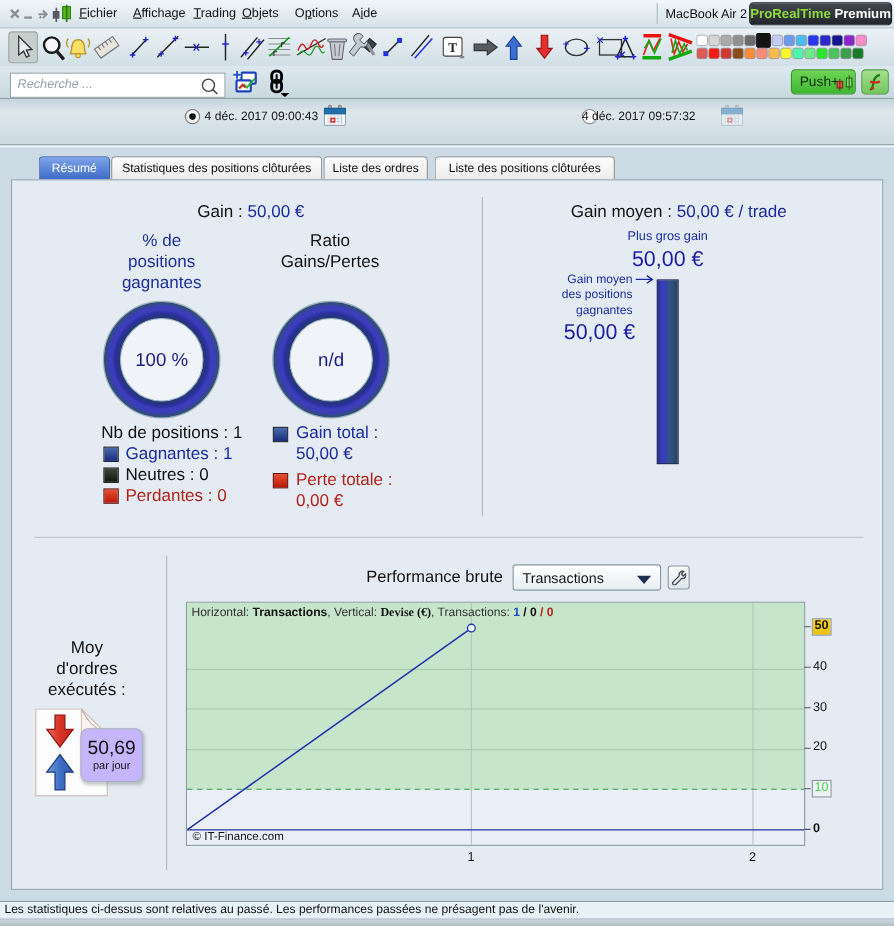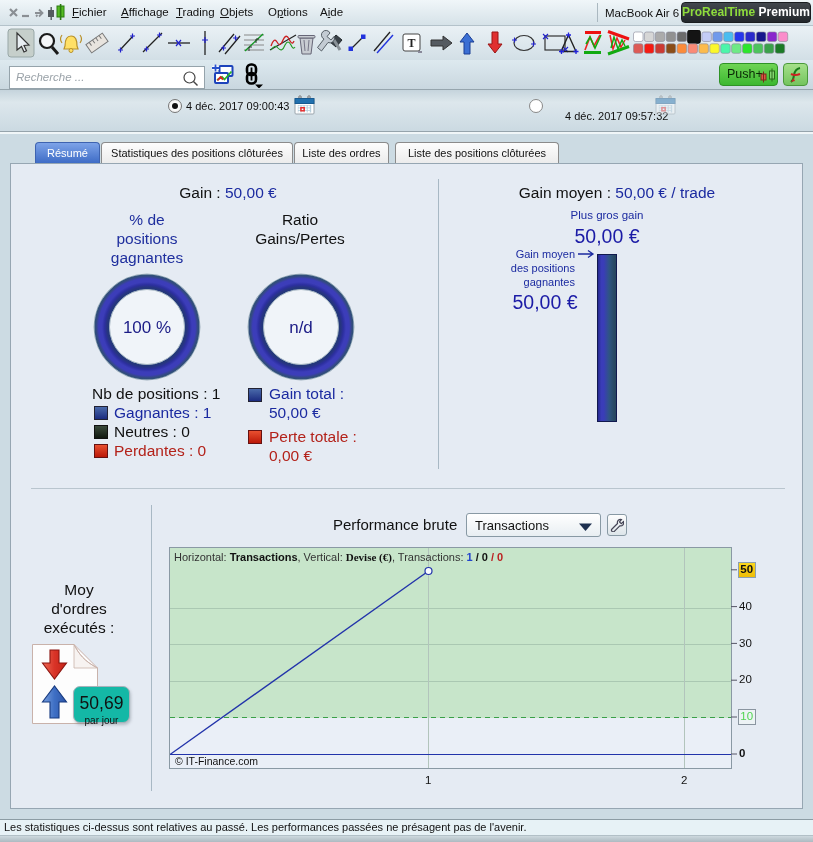--- a/index.html
+++ b/index.html
@@ -38,21 +38,21 @@
     <rect x="51" y="2" width="7" height="11" fill="#55bb22" stroke="#2a7a10"></rect>
       <rect x="53.8" y="0" width="1.6" height="16" fill="#2a7a10"></rect>
   </svg>
   <div class="menuitem" style="left:72px;"><u>F</u>ichier</div>
   <div class="menuitem" style="left:121px;"><u>A</u>ffichage</div>
   <div class="menuitem" style="left:176px;"><u>T</u>rading</div>
   <div class="menuitem" style="left:220px;"><u>O</u>bjets</div>
   <div class="menuitem" style="left:268px;">O<u>p</u>tions</div>
   <div class="menuitem" style="left:320px;">A<u>i</u>de</div>
   <div class="abs" style="left:597px;top:3px;width:1px;height:19px;background:#aab8c0;"></div>
-  <div class="abs" style="left:605px;top:7px;font-size:11.5px;color:#111;">MacBook Air 6</div>
+  <div class="abs" style="left:605px;top:7px;font-size:11.5px;color:#111;">MacBook Air 2</div>
   <div class="abs" style="left:681px;top:2px;width:130px;height:21px;border-radius:4px;background:linear-gradient(#42474d,#23272b);border:1px solid #1a1d20;box-sizing:border-box;text-align:center;font-size:12px;font-weight:bold;line-height:19px;white-space:nowrap;"><span style="color:#8edc3c;">ProRealTime</span> <span style="color:#fff;">Premium</span></div>
 </div>
 <div class="abs" id="toolbar">
 <svg width="813" height="34" viewBox="0 0 813 34">
 
   <rect x="8" y="3" width="26" height="28" rx="3" fill="#c6cfcb" stroke="#98a7a7"></rect>
   <path d="M17 7 L17 24 L21.5 20.5 L24 26 L26.5 24.8 L24 19.5 L29 19 Z" fill="#e8eef2" stroke="#333" stroke-width="1.2"></path>
 
   <circle cx="47" cy="15" r="7" fill="#f4f6f8" stroke="#1a1a1a" stroke-width="2.2"></circle>
   <path d="M52 21 L58 28" stroke="#1a1a1a" stroke-width="3"></path>
@@ -226,21 +226,21 @@
         <rect x="10.6" y="13.3" width="2.1" height="1.9"></rect>
         <rect x="13.7" y="13.3" width="2.1" height="1.9"></rect>
       <rect x="4.4" y="16" width="2.1" height="1.9"></rect>
         <rect x="7.5" y="16" width="2.1" height="1.9"></rect>
         <rect x="10.6" y="16" width="2.1" height="1.9"></rect>
         <rect x="13.7" y="16" width="2.1" height="1.9"></rect>
     </g>
     <rect x="6.9" y="12.7" width="3.3" height="3.1" fill="none" stroke="#e73030" stroke-width="1.5"></rect>
   </svg>
   <div class="abs" style="left:529px;top:9px;width:14px;height:14px;border-radius:50%;background:#fff;border:1px solid #888;box-sizing:border-box;"></div>
-  <div class="abs" style="left:565px;top:10px;font-size:11px;color:#111;margin-top:10px;">4 déc. 2017 09:57:32</div>
+  <div class="abs" style="left:529px;top:10px;font-size:11px;color:#111;">4 déc. 2017 09:57:32</div>
   <svg class="abs" style="left:655px;top:5px;" width="21" height="21" viewBox="0 0 21 21" opacity="0.45">
     <rect x="4.8" y="0.8" width="2.4" height="5" rx="0.8" fill="#b0b4b8" stroke="#888"></rect>
     <rect x="13.8" y="0.8" width="2.4" height="5" rx="0.8" fill="#b0b4b8" stroke="#888"></rect>
     <rect x="1" y="3.5" width="19" height="15.5" rx="1" fill="#fff" stroke="#9aa4ac"></rect>
     <rect x="1" y="3.5" width="19" height="5" fill="#2170ae" stroke="#185a90"></rect>
     <rect x="3.8" y="10" width="13.4" height="7.5" fill="#b5cedc"></rect>
     <g fill="#fff">
       <rect x="4.4" y="10.6" width="2.1" height="1.9"></rect>
         <rect x="7.5" y="10.6" width="2.1" height="1.9"></rect>
         <rect x="10.6" y="10.6" width="2.1" height="1.9"></rect>
@@ -349,21 +349,21 @@
         </linearGradient>
       <linearGradient id="ba" x1="0" y1="0" x2="1" y2="0">
           <stop offset="0" stop-color="#7aa0dd"></stop>
           <stop offset=".5" stop-color="#3e6fc4"></stop>
           <stop offset="1" stop-color="#2d55a8"></stop>
         </linearGradient>
     </defs>
     <path d="M10 4 L19 4 L19 17 L26.5 17 L14.5 33 L2.5 17 L10 17 Z" fill="url(#ra)" stroke="#8c1510" stroke-width="1.1"></path>
     <path d="M10 72 L19 72 L19 56 L26.5 56 L14.5 40 L2.5 56 L10 56 Z" fill="url(#ba)" stroke="#173a80" stroke-width="1.1"></path>
   </svg>
-  <div class="abs" style="left:62px;top:522px;width:57px;height:37px;background:#14b8a6;border:1px solid #a8b2ba;border-radius:7px;box-shadow:1px 2px 3px rgba(110,120,130,.4);box-sizing:border-box;">
+  <div class="abs" style="left:62px;top:498px;width:57px;height:49px;background:#c4b5fd;border:1px solid #a8b2ba;border-radius:7px;box-shadow:1px 2px 3px rgba(110,120,130,.4);box-sizing:border-box;">
     <div class="abs blk" style="left:0;top:6px;width:55px;text-align:center;font-size:17.5px;">50,69</div>
     <div class="abs blk" style="left:0;top:28px;width:55px;text-align:center;font-size:10px;">par jour</div>
   </div>
 
   <div class="abs" style="left:158px;top:383px;width:563px;height:222px;border:1px solid #8a99a4;box-sizing:border-box;background:#eaeff7;">
     <div class="abs" style="left:0;top:0;width:561px;height:169.5px;background:#c7e5ca;"></div>
     <div class="abs" style="left:0;top:59.5px;width:561px;height:1px;background:#aac8b2;"></div>
     <div class="abs" style="left:0;top:96px;width:561px;height:1px;background:#aac8b2;"></div>
     <div class="abs" style="left:0;top:133px;width:561px;height:1px;background:#aac8b2;"></div>
     <div class="abs" style="left:258px;top:0;width:1px;height:220px;background:#b2c4bc;"></div>

